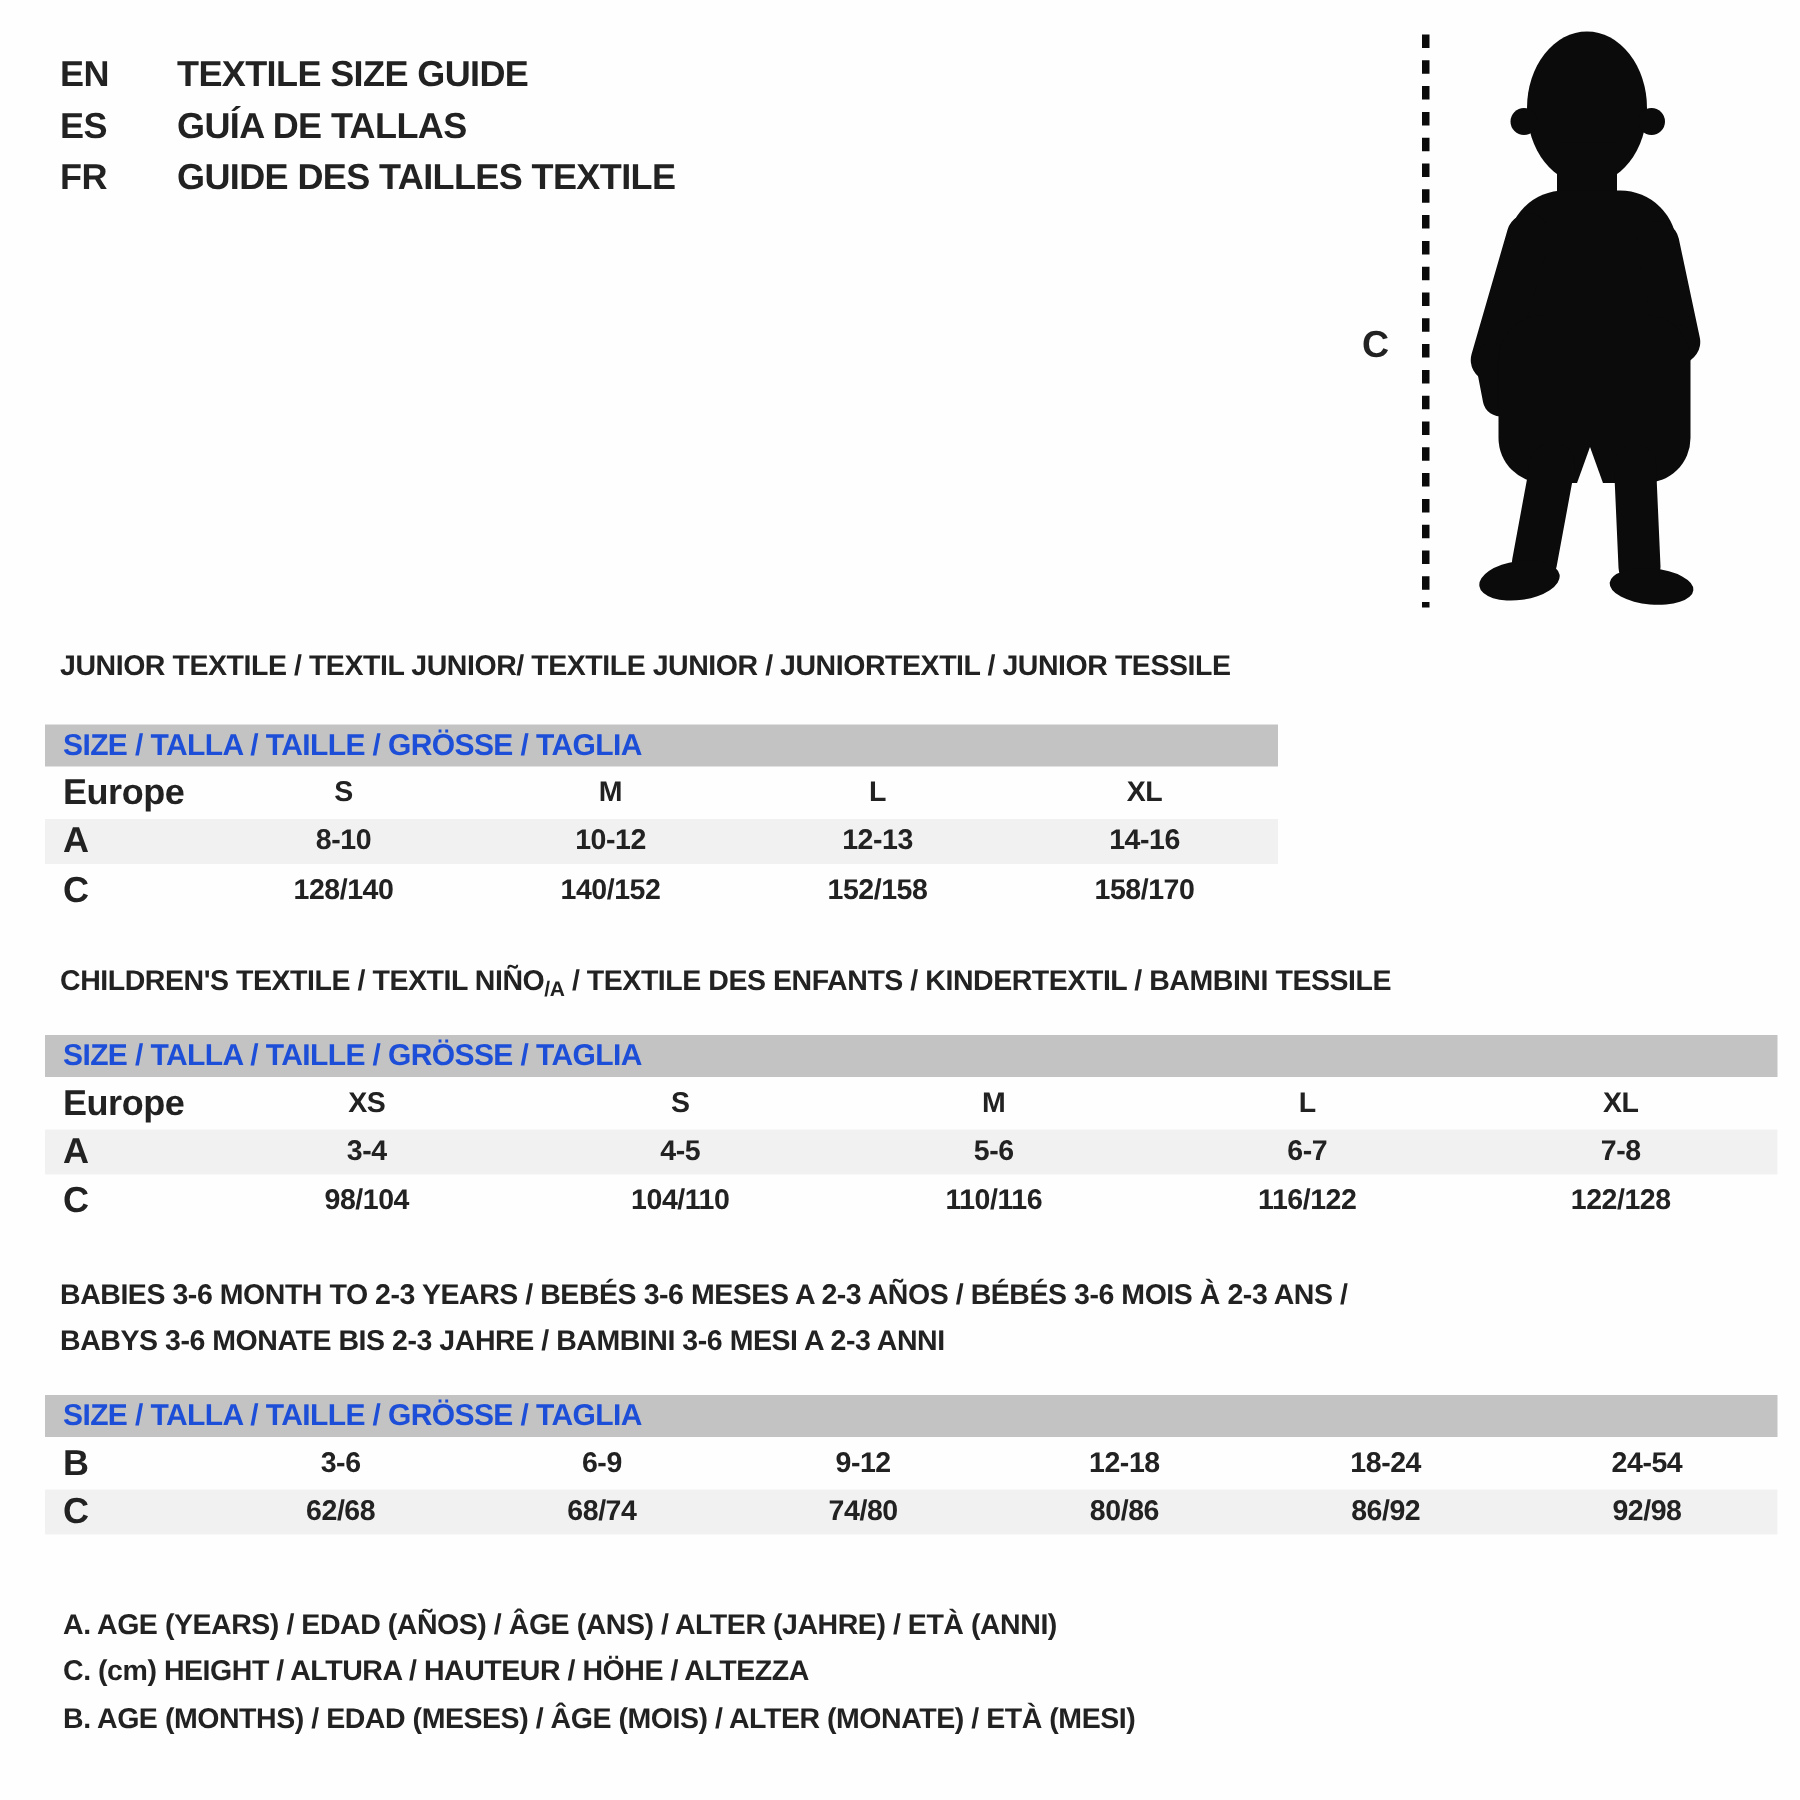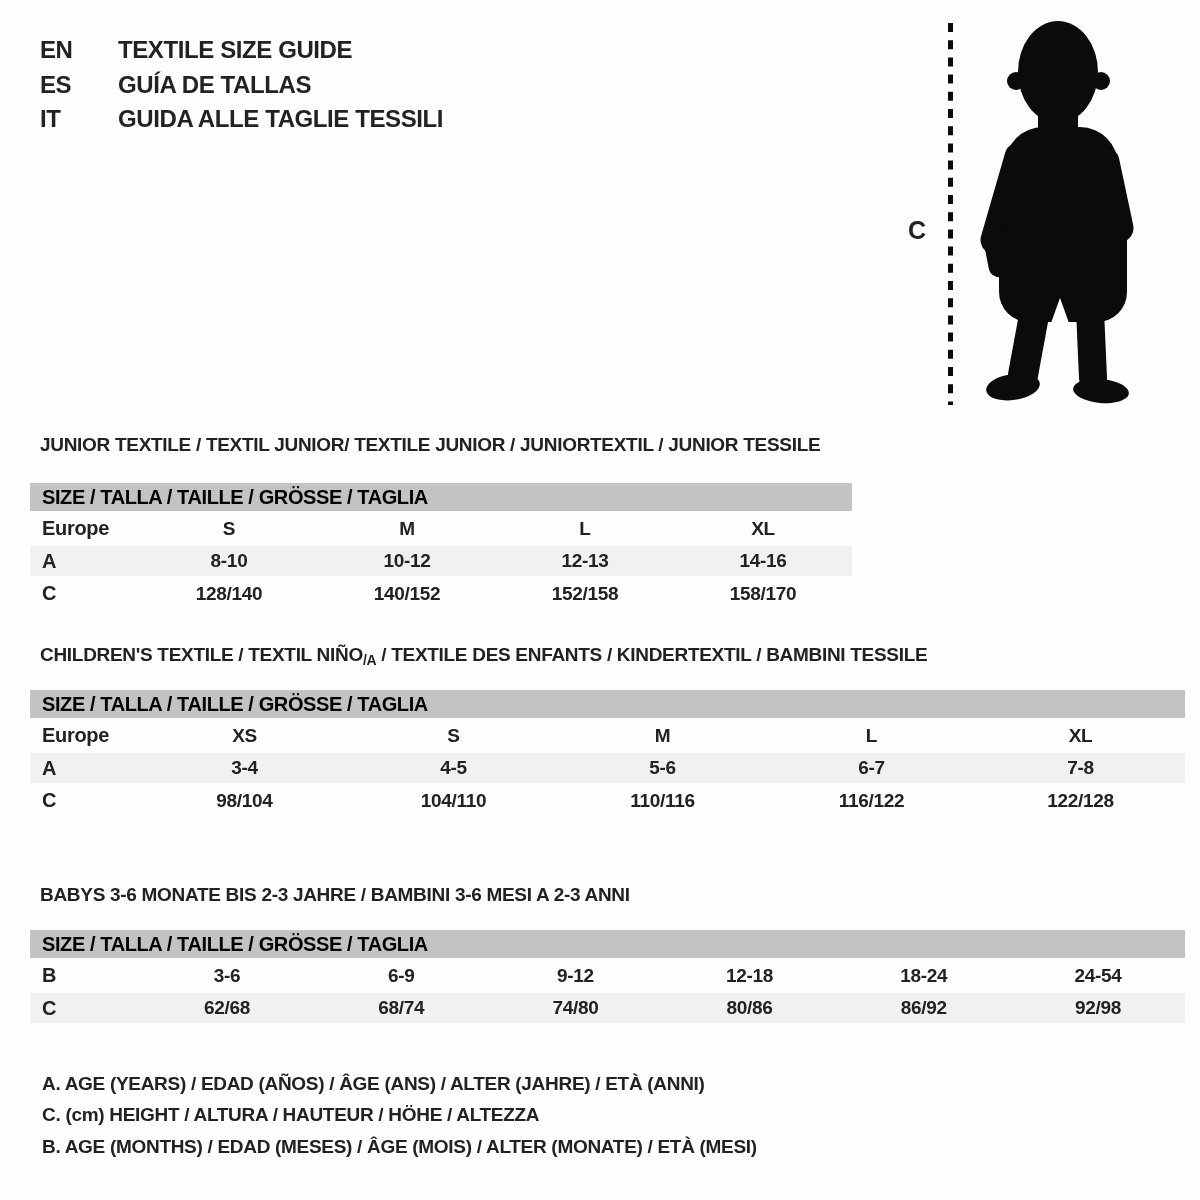--- a/index.html
+++ b/index.html
@@ -35,25 +35,25 @@
   
   .size-table { position: absolute; left: 30px; }
   #junior-table   { top: 483px; width: 822px; }
   #children-table { top: 690px; width: 1155px; }
   #babies-table   { top: 930px; width: 1155px; }
 
   .size-bar {
     height: 28px; background: var(--size-bar-bg, #c3c3c3);
     display: flex; align-items: center;
     padding-left: 12px; box-sizing: border-box;
-    font-size: 20px; letter-spacing: -0.4px; color: #000000;
+    font-size: 20px; letter-spacing: -0.4px; color: #1d4ed8;
   }
   .trow { display: flex; align-items: center; height: 35px; }
   .trow.shaded { background: var(--shaded-row-bg, #f1f1f1); height: 30px; }
-  .rlabel { width: 110px; flex: 0 0 110px; padding-left: 12px; box-sizing: border-box; font-size: 20px; letter-spacing: -0.3px; }
+  .rlabel { width: 110px; flex: 0 0 110px; padding-left: 12px; box-sizing: border-box; font-size: 24px; letter-spacing: -0.3px; }
   .cell { flex: 1 1 0; text-align: center; font-size: 19px; letter-spacing: -0.3px; }
 
   
   .footnotes { position: absolute; left: 42px; top: 1068px; text-align: center; }
   .footnote { height: 31.5px; display: flex; align-items: center; font-size: 19px; letter-spacing: -0.3px; white-space: nowrap; }
 </style>
 </head>
 <body>
 
 <div id="page">
@@ -61,22 +61,22 @@
   <div class="lang-block">
     <div class="lang-row">
       <span class="lang-code">EN</span>
       <span class="lang-title">TEXTILE SIZE GUIDE</span>
     </div>
     <div class="lang-row">
       <span class="lang-code">ES</span>
       <span class="lang-title">GUÍA DE TALLAS</span>
     </div>
     <div class="lang-row">
-      <span class="lang-code">IT</span>
-      <span class="lang-title">GUIDA ALLE TAGLIE TESSILI</span>
+      <span class="lang-code">FR</span>
+      <span class="lang-title">GUIDE DES TAILLES TEXTILE</span>
     </div>
   </div>
 
   <div class="height-label">C</div>
   <div class="figure-wrap">
     <svg viewBox="0 0 205 398">
 
       <line x1="15.5" y1="8" x2="15.5" y2="390" stroke="currentColor" stroke-width="5" stroke-dasharray="9 8.2"></line>
 
       <g fill="currentColor" stroke="none">
@@ -150,20 +150,21 @@
     <div class="trow">
       <span class="rlabel">C</span>
       <span class="cell">98/104</span>
       <span class="cell">104/110</span>
       <span class="cell">110/116</span>
       <span class="cell">116/122</span>
       <span class="cell">122/128</span>
     </div>
   </div>
 
+  <div class="table-title" id="babies-title-1">BABIES 3-6 MONTH TO 2-3 YEARS / BEBÉS 3-6 MESES A 2-3 AÑOS / BÉBÉS 3-6 MOIS À 2-3 ANS /</div>
   <div class="table-title" id="babies-title-2">BABYS 3-6 MONATE BIS 2-3 JAHRE / BAMBINI 3-6 MESI A 2-3 ANNI</div>
   <div class="size-table" id="babies-table">
     <div class="size-bar">SIZE / TALLA / TAILLE / GRÖSSE / TAGLIA</div>
     <div class="trow">
       <span class="rlabel">B</span>
       <span class="cell">3-6</span>
       <span class="cell">6-9</span>
       <span class="cell">9-12</span>
       <span class="cell">12-18</span>
       <span class="cell">18-24</span>

